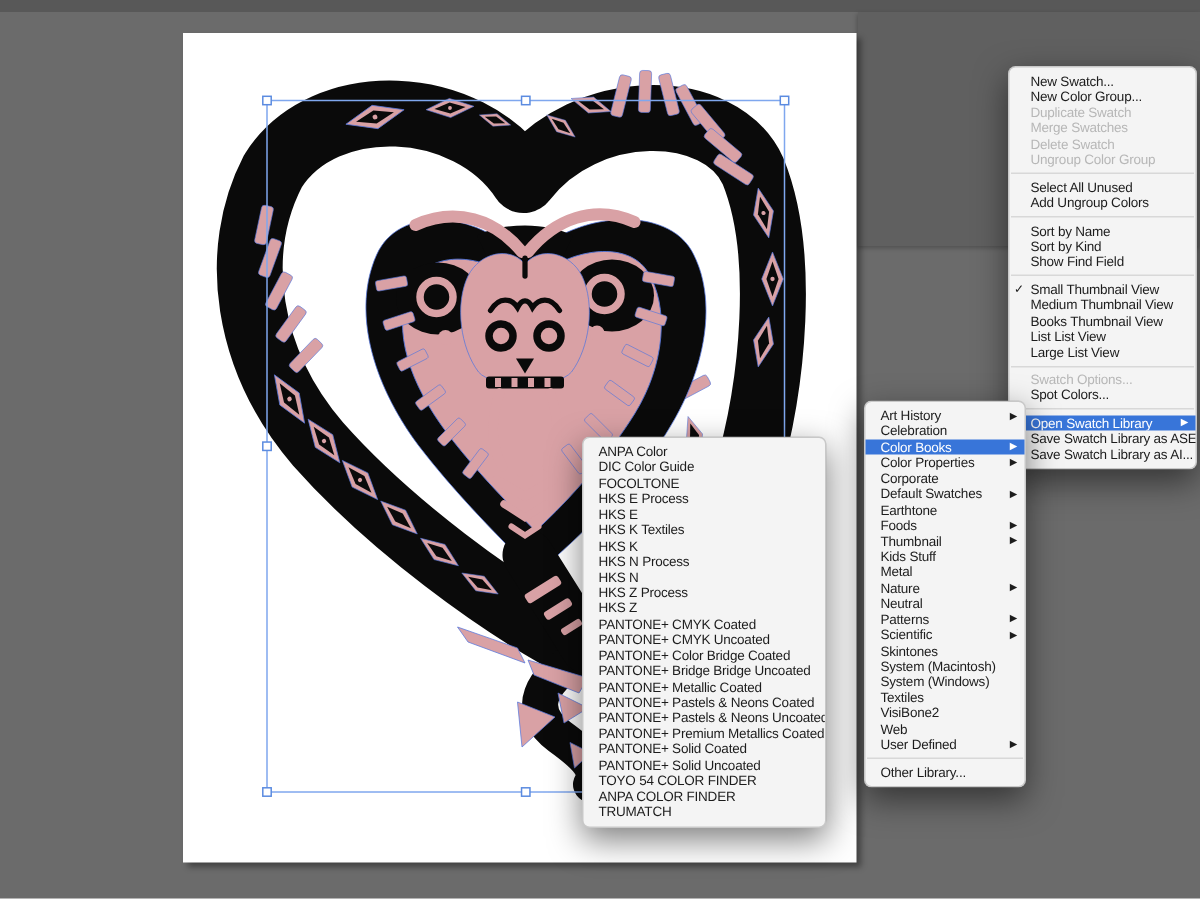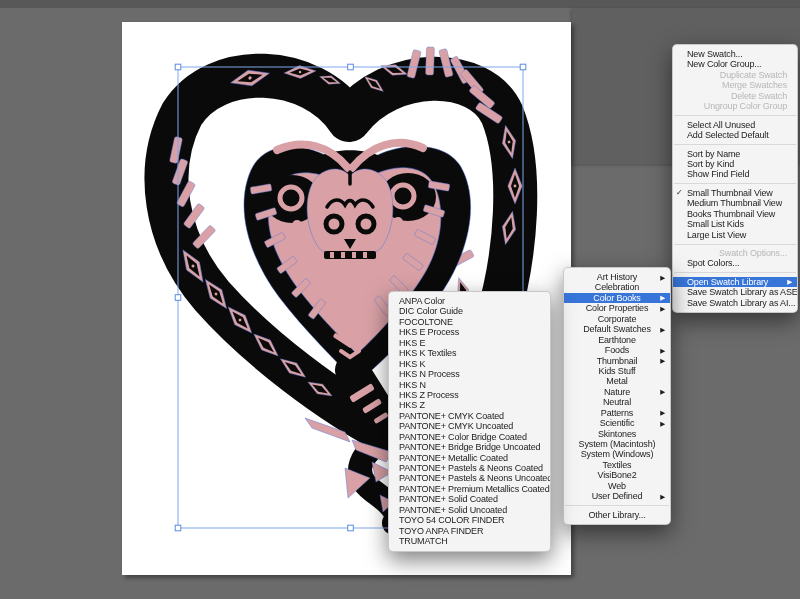--- a/index.html
+++ b/index.html
@@ -16,26 +16,26 @@
               box-shadow:-1px 1px 3px rgba(0,0,0,.25);}
   .artboard{position:absolute;left:122px;top:22px;width:449px;height:553px;background:var(--artboard);
             box-shadow:3px 3px 4px rgba(0,0,0,.38);}
   svg.art{position:absolute;left:0;top:0;}
   
   .menu{position:absolute;background:var(--menu-bg);border-radius:5px;
         border:1px solid rgba(0,0,0,.18);box-shadow:0 8px 22px rgba(0,0,0,.5);
         padding:4px 0;box-sizing:border-box;font-size:9px;letter-spacing:-0.15px;
         color:var(--menu-text);}
   .menu-main{left:672px;top:44px;width:126px;}
-  .menu-library{left:563px;top:267px;width:108px;text-align:center;}
+  .menu-library{left:576px;top:267px;width:108px;}
   .menu-books{left:388px;top:291px;width:163px;}
   .mi{position:relative;height:10.45px;line-height:10.5px;padding:0 10px 0 14px;
       white-space:nowrap;overflow:hidden;}
   .menu-library .mi,.menu-books .mi{padding-left:10px;}
-  .mi.disabled{color:var(--menu-disabled);text-align:right;}
+  .mi.disabled{color:var(--menu-disabled);}
   .mi.hl{background:var(--hl);color:var(--hl-text);}
   .mi .check{position:absolute;left:3px;top:0;font-size:8px;}
   .mi .arrow{position:absolute;right:5px;top:0.5px;font-size:6.5px;}
   .mi.hl .arrow{color:var(--hl-text);}
   .msep{height:1px;background:#D8D8D8;margin:3.5px 1px;}
 </style>
 </head>
 <body>
 
 <div class="top-strip"></div>
@@ -239,30 +239,30 @@
 
 <div class="menu menu-main">
     <div class="mi"><span>New Swatch...</span></div>
     <div class="mi"><span>New Color Group...</span></div>
     <div class="mi disabled"><span>Duplicate Swatch</span></div>
     <div class="mi disabled"><span>Merge Swatches</span></div>
     <div class="mi disabled"><span>Delete Swatch</span></div>
     <div class="mi disabled"><span>Ungroup Color Group</span></div>
     <div class="msep"></div>
     <div class="mi"><span>Select All Unused</span></div>
-    <div class="mi"><span>Add Selected Default</span></div>
+    <div class="mi"><span>Add Ungroup Colors</span></div>
     <div class="msep"></div>
     <div class="mi"><span>Sort by Name</span></div>
     <div class="mi"><span>Sort by Kind</span></div>
     <div class="mi"><span>Show Find Field</span></div>
     <div class="msep"></div>
     <div class="mi"><span class="check">✓</span><span>Small Thumbnail View</span></div>
     <div class="mi"><span>Medium Thumbnail View</span></div>
     <div class="mi"><span>Books Thumbnail View</span></div>
-    <div class="mi"><span>Small List Kids</span></div>
+    <div class="mi"><span>List List View</span></div>
     <div class="mi"><span>Large List View</span></div>
     <div class="msep"></div>
     <div class="mi disabled"><span>Swatch Options...</span></div>
     <div class="mi"><span>Spot Colors...</span></div>
     <div class="msep"></div>
     <div class="mi hl"><span>Open Swatch Library</span><span class="arrow">▶</span></div>
     <div class="mi"><span>Save Swatch Library as ASE...</span></div>
     <div class="mi"><span>Save Swatch Library as AI...</span></div>
   </div>
 <div class="menu menu-library">
@@ -307,15 +307,15 @@
     <div class="mi"><span>PANTONE+ CMYK Uncoated</span></div>
     <div class="mi"><span>PANTONE+ Color Bridge Coated</span></div>
     <div class="mi"><span>PANTONE+ Bridge Bridge Uncoated</span></div>
     <div class="mi"><span>PANTONE+ Metallic Coated</span></div>
     <div class="mi"><span>PANTONE+ Pastels &amp; Neons Coated</span></div>
     <div class="mi"><span>PANTONE+ Pastels &amp; Neons Uncoated</span></div>
     <div class="mi"><span>PANTONE+ Premium Metallics Coated</span></div>
     <div class="mi"><span>PANTONE+ Solid Coated</span></div>
     <div class="mi"><span>PANTONE+ Solid Uncoated</span></div>
     <div class="mi"><span>TOYO 54 COLOR FINDER</span></div>
-    <div class="mi"><span>TOYO ANPA FINDER</span></div>
+    <div class="mi"><span>ANPA COLOR FINDER</span></div>
     <div class="mi"><span>TRUMATCH</span></div>
   </div>
 
 </body></html>

